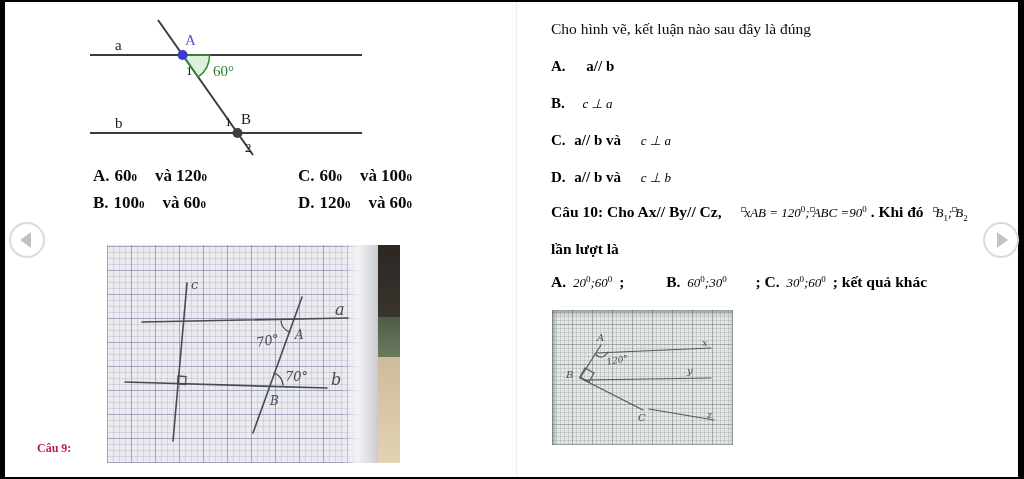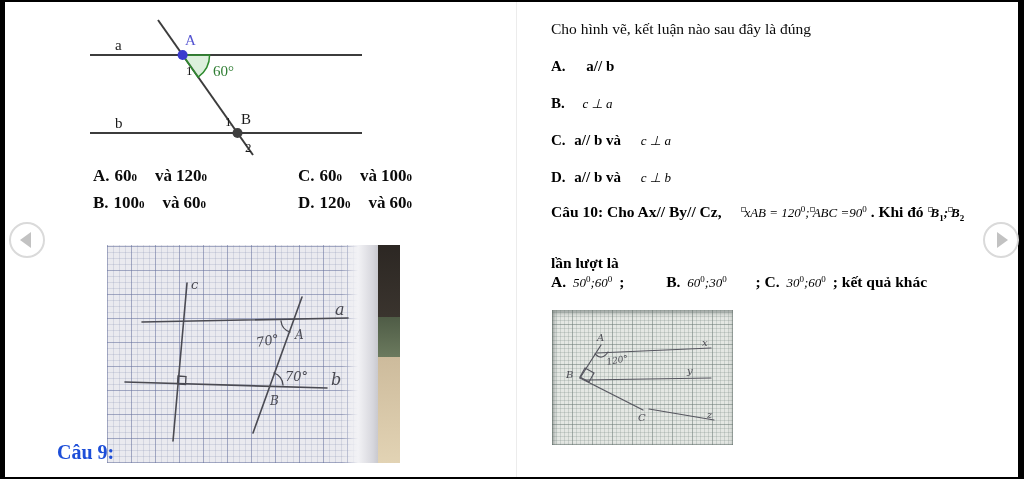--- a/index.html
+++ b/index.html
@@ -42,21 +42,21 @@
       repeating-linear-gradient(90deg, rgba(128,138,172,.22) 0 1px, transparent 1px 6px);
     overflow:hidden; }
   .photo1 .page-curve { position:absolute; right:22px; top:0; width:36px; height:100%;
     background:linear-gradient(90deg, rgba(244,244,247,0) 0%, #f2f2f5 45%, #d7d7dd 85%, #c9c9cf 100%); }
   .photo1 .bg-strip { position:absolute; right:0; top:0; width:22px; height:100%; }
   .photo1 .bg-strip .seg1 { height:72px; background:linear-gradient(180deg,#2c2723,#3a342e); }
   .photo1 .bg-strip .seg2 { height:40px; background:linear-gradient(180deg,#4f5c46,#6b7a5e); }
   .photo1 .bg-strip .seg3 { height:106px; background:linear-gradient(180deg,#cdbb9c,#e2d3b4); }
   .photo1 svg { position:absolute; left:0; top:0; }
 
-  .caption9 { position:absolute; left:57px; top:441px; font-weight:bold; font-size:20px; color:#1d4ed8; }
+  .caption9 { position:absolute; left:37px; top:441px; font-weight:bold; font-size:12px; color:#be185d; }
 
   
   .rc { position:absolute; left:551px; color:#0a0a0a; }
   .rc-title { top:20px; font-weight:normal; font-size:15.5px; }
   .rline { position:absolute; left:551px; font-weight:bold; font-size:15px; white-space:nowrap; }
   .rline .math { font-weight:normal; font-style:italic; font-size:13px; margin-left:14px; }
   .rline .plain { margin-right:2px; }
   .mathtok { font-weight:normal; font-style:italic; font-size:13px; }
   .mathtok sup { font-size:9px; font-style:normal; }
   .mathtok sub { font-size:9px; font-style:normal; }
@@ -202,27 +202,27 @@
     <span>D.</span>
     <span class="plain" style="margin-left:5px;">a// b và</span>
     <span class="math">c ⊥ b</span>
   </div>
 
   <div class="q10line" style="top:203px;">
     <span>Câu 10: Cho Ax// By// Cz,</span>
     <span class="mathtok" style="margin-left:16px;"><span class="hatbox"></span><span>xAB</span><span> = 120</span><sup>0</sup><span>;</span><span class="hatbox"></span><span>ABC</span><span> =90</span><sup>0</sup></span>
     <span>. </span>
     <span>Khi đó</span>
-    <span class="mathtok" style="font-weight:bold;"><span class="hatbox"></span><span>B</span><sub>1</sub><span>;</span><span class="hatbox"></span><span>B</span><sub>2</sub></span>
-  </div>
-  <div class="q10line" style="top:240px;margin-top:14px;">lần lượt là</div>
+    <span class="mathtok" style="margin-left:5px;"><span class="hatbox"></span><span>B</span><sub>1</sub><span>;</span><span class="hatbox"></span><span>B</span><sub>2</sub></span>
+  </div>
+  <div class="q10line" style="top:240px;">lần lượt là</div>
 
   <div class="answers" style="top:273px;">
     <span>A.</span>
-    <span class="mathtok"><span>50</span><sup>0</sup><span>;</span><span>60</span><sup>0</sup></span>
+    <span class="mathtok"><span>20</span><sup>0</sup><span>;</span><span>60</span><sup>0</sup></span>
     <span>;</span><span class="gapA"></span>
     <span>B.</span>
     <span class="mathtok"><span>60</span><sup>0</sup><span>;</span><span>30</span><sup>0</sup></span><span class="gapB"></span>
     <span>; C.</span>
     <span class="mathtok"><span>30</span><sup>0</sup><span>;</span><span>60</span><sup>0</sup></span>
     <span>; kết quả khác</span>
   </div>
 
   <div class="photo2">
     <svg width="181" height="135" viewBox="0 0 181 135">

